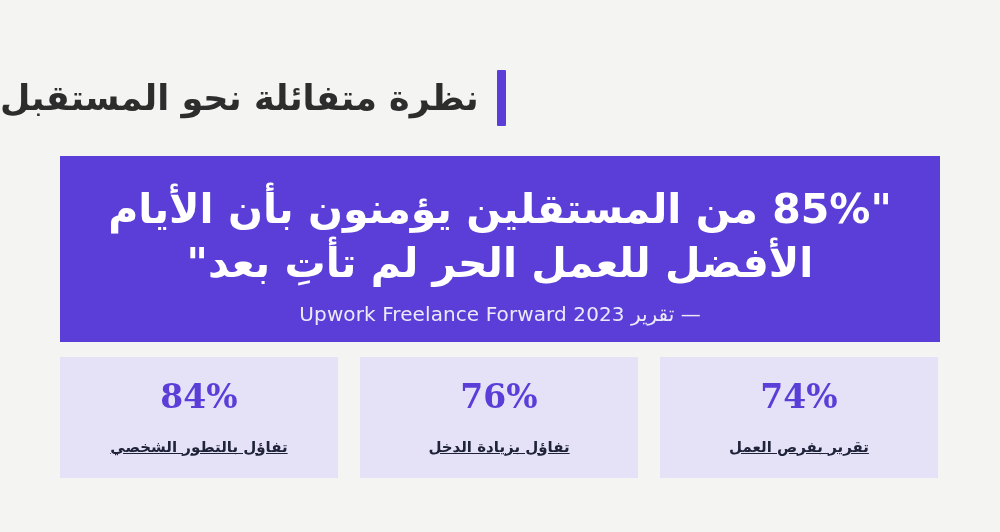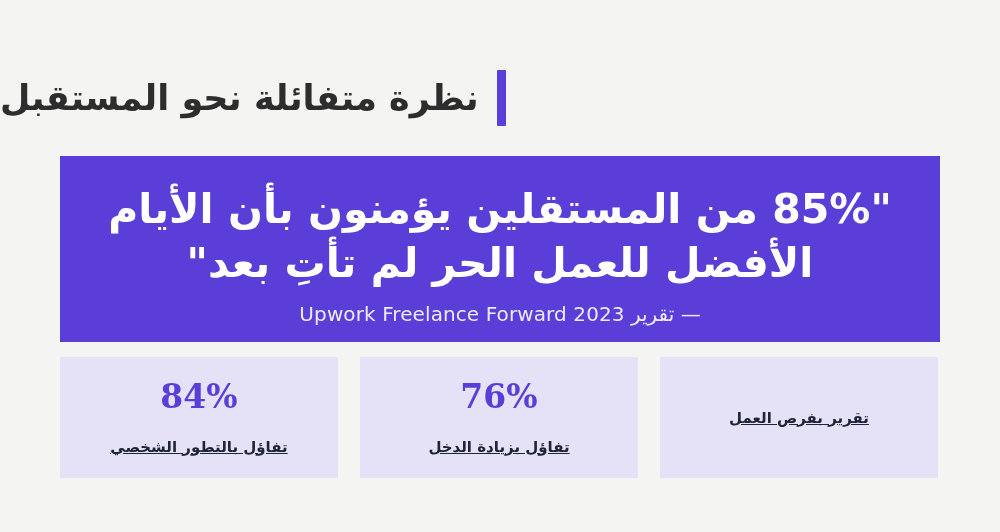--- a/index.html
+++ b/index.html
@@ -141,20 +141,21 @@
   </div>
 
   <div class="quote-banner">
     <p class="quote-text">"85% من المستقلين يؤمنون بأن الأيام الأفضل للعمل الحر لم تأتِ بعد"</p>
     <p class="quote-attrib">— تقرير Upwork Freelance Forward 2023</p>
   </div>
 
   <div class="stats-row">
 
     <div class="stat-card">
+      <span class="stat-value">74%</span>
       <span class="stat-label">تقرير بفرص العمل</span>
     </div>
 
     <div class="stat-card">
       <span class="stat-value">76%</span>
       <span class="stat-label">تفاؤل بزيادة الدخل</span>
     </div>
 
     <div class="stat-card">
       <span class="stat-value">84%</span>

